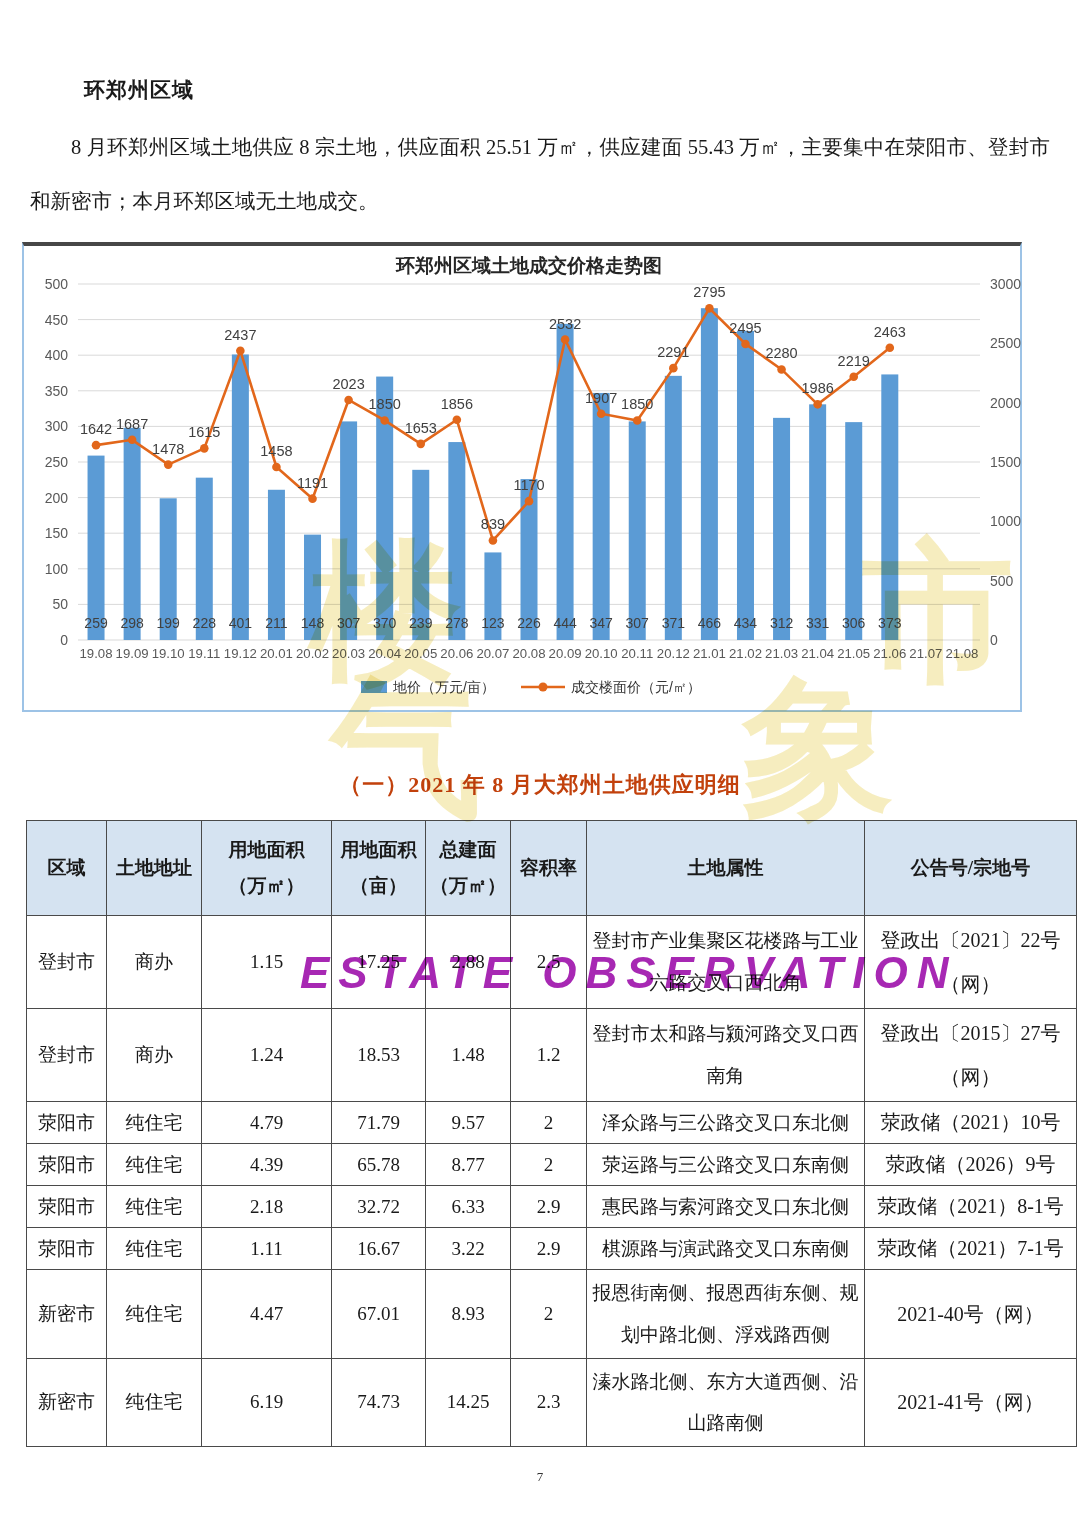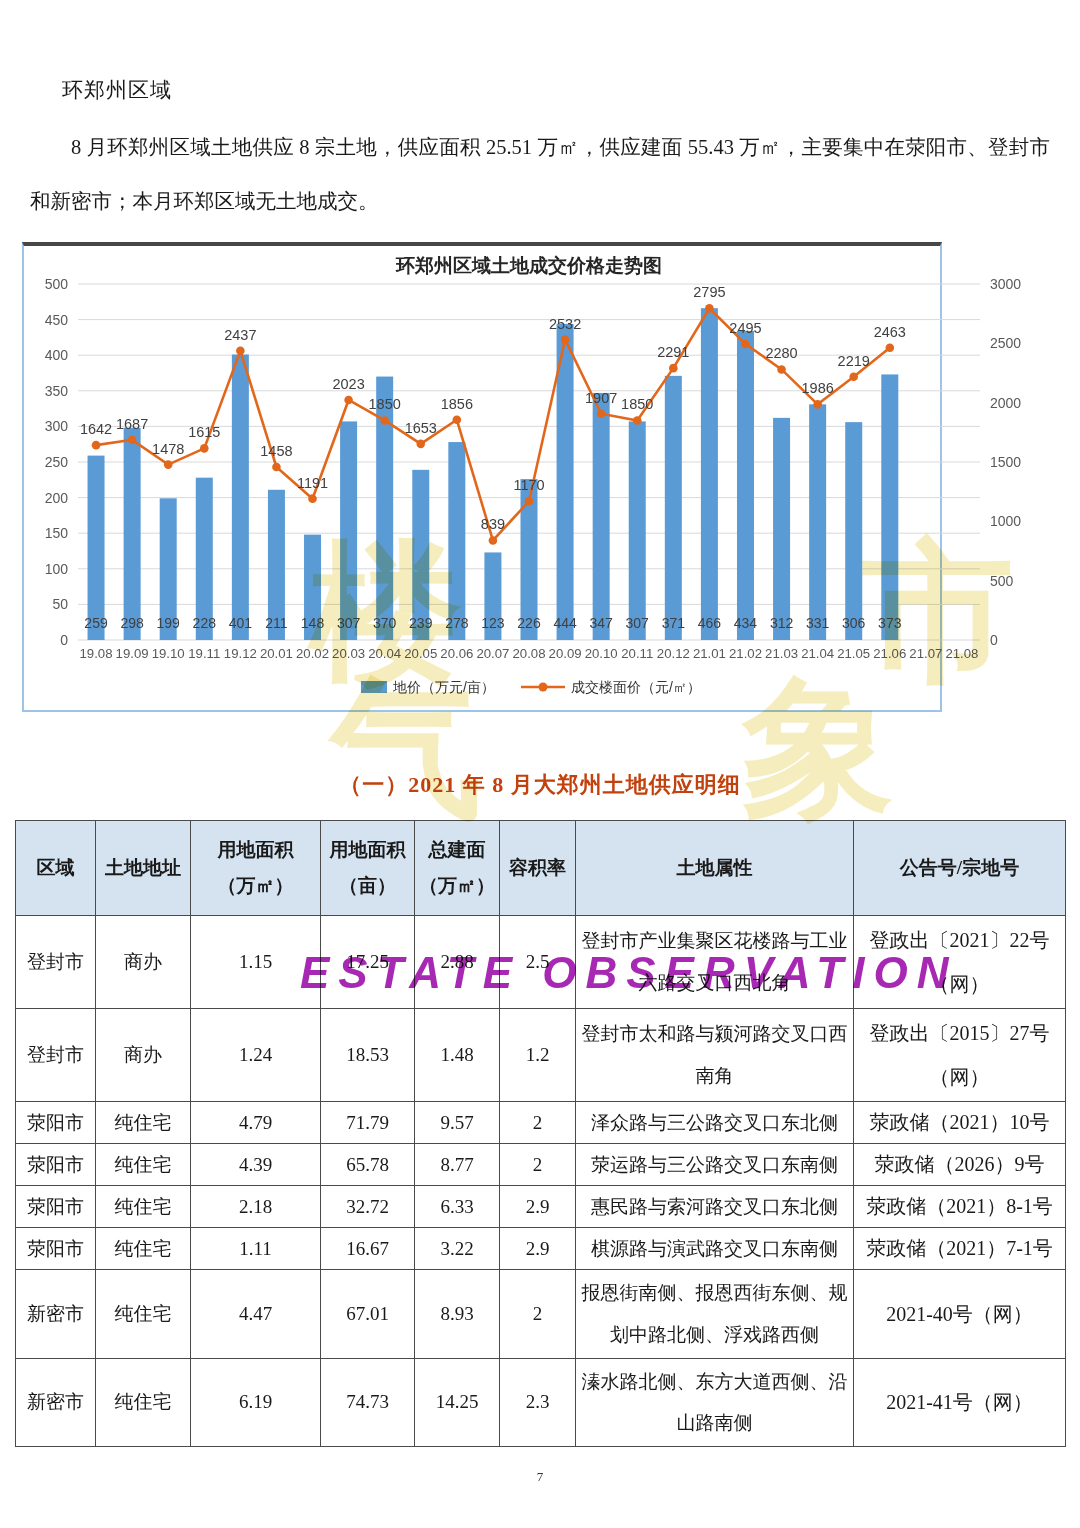--- a/index.html
+++ b/index.html
@@ -1,29 +1,29 @@
 <!DOCTYPE html>
 <html><head>
 <meta charset="utf-8">
 <style>
   html,body{margin:0;padding:0;}
   body{
     width:1080px;height:1528px;position:relative;background:#ffffff;
     font-family:"Liberation Serif","DejaVu Serif",serif;color:#1a1a1a;overflow:hidden;
   }
-  .section-title{margin:76px 0 0 62px;font-size:21px;font-weight:normal;letter-spacing:1px;}
+  .section-title{margin:76px 0 0 84px;font-size:21px;font-weight:bold;letter-spacing:1px;}
   .intro{margin:16px 30px 0 30px;font-size:20.5px;line-height:54px;text-indent:2em;text-align:justify;}
   .chart-box{
-    margin:14px 0 0 22px;width:920px;height:470px;box-sizing:border-box;
+    margin:14px 0 0 22px;width:1000px;height:470px;box-sizing:border-box;
     border:2px solid #9DC3E6;border-top:4px solid #474747;background:#ffffff;
   }
   .chart-box svg{display:block;font-family:"Liberation Sans","DejaVu Sans",sans-serif;}
   .table-title{margin-top:58px;text-align:center;font-size:22px;font-weight:bold;color:#c2410c;letter-spacing:1px;}
   table.supply{
-    margin:20px 0 0 15px;border-collapse:collapse;table-layout:fixed;width:1050px;
+    margin:20px 0 0 26px;border-collapse:collapse;table-layout:fixed;width:1050px;
     font-family:"Liberation Serif","DejaVu Serif",serif;
   }
   table.supply th,table.supply td{
     border:1px solid #4a4a4a;text-align:center;vertical-align:middle;
     padding:2px 4px;box-sizing:border-box;overflow:hidden;
   }
   table.supply th{
     background:#D5E3F1;font-size:19px;font-weight:bold;white-space:pre-line;line-height:1.9;height:95px;
   }
   table.supply td{font-size:19px;line-height:1.35;}

